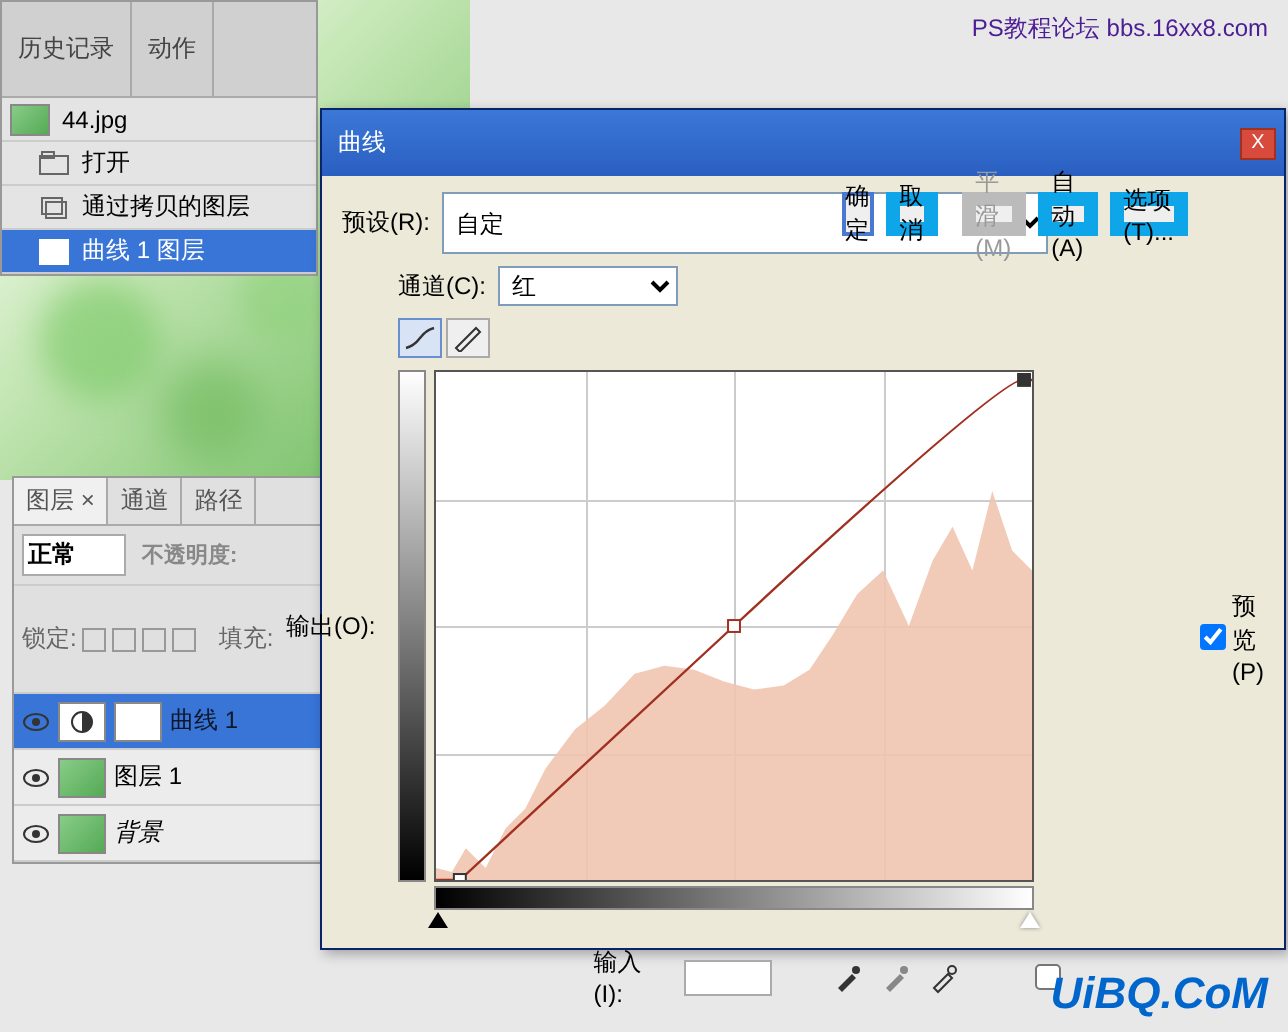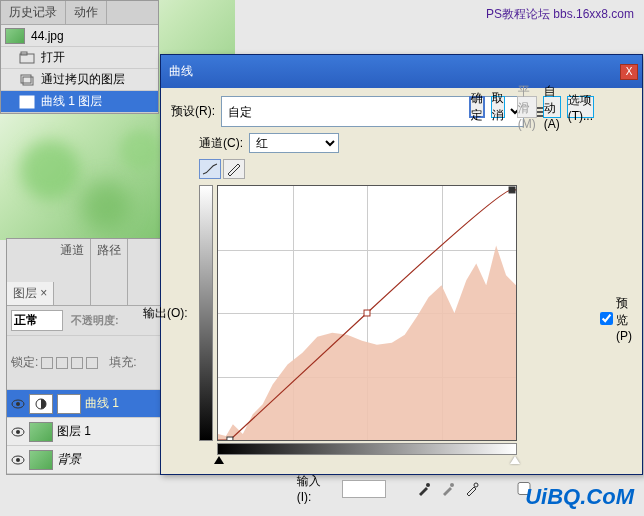--- a/index.html
+++ b/index.html
@@ -4,41 +4,41 @@
 <style>
 * { margin:0; padding:0; box-sizing:border-box; font-family:"Microsoft YaHei","SimSun",sans-serif; font-size:12px; }
 body { width:644px; height:516px; background:#e8e8e8; position:relative; overflow:hidden; }
 .bg-photo { position:absolute; top:0; left:0; width:235px; height:240px; background:linear-gradient(135deg,#f8fff8 0%,#e8f5e0 20%,#c8e8b8 40%,#a8d898 60%,#88c878 80%,#68b858 100%); }
 .bg-photo .blur1 { position:absolute; width:60px; height:60px; border-radius:50%; background:rgba(120,200,100,0.6); filter:blur(8px); top:140px; left:20px; }
 .bg-photo .blur2 { position:absolute; width:50px; height:50px; border-radius:50%; background:rgba(100,180,80,0.5); filter:blur(10px); top:180px; left:80px; }
 .bg-photo .blur3 { position:absolute; width:40px; height:40px; border-radius:50%; background:rgba(140,210,120,0.5); filter:blur(6px); top:130px; left:120px; }
 
 .history-panel { position:absolute; top:0; left:0; width:159px; background:#e0e0e0; border:1px solid #999; z-index:5; }
 .history-tabs { display:flex; background:#d0d0d0; border-bottom:1px solid #aaa; }
-.history-tabs .tab { padding:3px 8px; border-right:1px solid #aaa; color:#444; }
+.history-tabs .tab { padding:15px 8px; border-right:1px solid #aaa; color:#444; }
 .history-list { background:#e4e4e4; }
 .history-item { display:flex; align-items:center; padding:2px 4px; border-bottom:1px solid #ccc; height:22px; }
 .history-item.selected { background:#3875d7; color:#fff; }
 .history-item .thumb { width:20px; height:16px; background:linear-gradient(135deg,#8c8,#5a5); margin-right:6px; border:1px solid #888; }
 .hi-icon { width:16px; height:14px; margin-right:6px; display:flex; align-items:center; justify-content:center; }
 .history-item .indent { width:14px; }
 .indicator { width:14px; text-align:center; color:#3875d7; }
 
 .layers-panel { position:absolute; top:238px; left:6px; width:155px; background:#e0e0e0; border:1px solid #999; z-index:5; }
 .layers-tabs { display:flex; border-bottom:1px solid #aaa; }
 .layers-tabs .tab { padding:3px 6px; border-right:1px solid #aaa; color:#555; }
-.layers-tabs .tab.active { background:#f0f0f0;margin-top:43px; }
+.layers-tabs .tab.active { background:#f0f0f0; }
 .layers-controls { padding:4px; display:flex; align-items:center; gap:4px;font-weight:bold; }
 .blend { width:52px; border:1px solid #aaa; background:#fff; padding:1px 2px; }
 .opacity-label { color:#888; font-size:11px; margin-left:4px; }
 .lock-row { padding:18px 4px; display:flex; align-items:center; gap:3px; color:#666; font-size:11px; border-top:1px solid #ccc; border-bottom:1px solid #ccc; }
 .lock-ico { width:12px; height:12px; border:1px solid #999; }
 .layer-list { background:#ececec; }
 .layer-item { display:flex; align-items:center; padding:3px 4px; border-bottom:1px solid #ccc; height:28px; gap:4px; }
-.layer-item.selected { background:#3875d7; color:#fef9c3; }
+.layer-item.selected { background:#3875d7; color:#0f172a; }
 .eye { width:14px; height:14px; }
 .eye svg { width:14px; height:14px; }
 .layer-thumb { width:24px; height:20px; border:1px solid #888; background:linear-gradient(135deg,#8c8,#5a5); }
 .layer-thumb.mask { background:#fff; }
 .layer-thumb.adj { background:#fff; display:flex; align-items:center; justify-content:center; }
 
 .dialog { position:absolute; top:54px; left:160px; width:483px; height:421px; background:#ece9d8; border:1px solid #0a246a; z-index:10; box-shadow:2px 2px 6px rgba(0,0,0,0.3); }
 .titlebar { height:33px; background:linear-gradient(#3b78d8,#2a5fc0); display:flex; align-items:center; justify-content:space-between; padding:0 4px; color:#fff; }
 .titlebar .title { padding-left:4px; }
 .titlebar .closebtn { width:18px; height:16px; background:#d84a3b; border:1px solid #a03020; color:#fff; display:flex; align-items:center; justify-content:center; font-size:10px; }
@@ -69,21 +69,21 @@
 .io-row { display:flex; align-items:center; margin-top:18px; gap:8px; }
 .io-row .lbl { width:60px; text-align:right; }
 .io-row input { width:44px; border:1px solid #aaa; padding:1px 2px; }
 .eyedroppers { display:flex; gap:4px; margin-left:20px; }
 .eyedrop { width:20px; height:18px; display:flex; align-items:center; justify-content:center; }
 .clip-check { margin-left:12px; display:flex; align-items:center; gap:3px; }
 .expand-row { margin-top:14px; display:flex; align-items:center; gap:6px; }
 .expand-arrow { width:0; height:0; border-top:5px solid transparent; border-bottom:5px solid transparent; border-left:8px solid #888; }
 
 .right-col { width:76px; display:flex; gap:6px;justify-content:flex-end; }
-.dlg-btn { height:22px; border:1px solid #0ea5e9; background:#efefef; display:flex; align-items:center; justify-content:center; }
+.dlg-btn { height:22px; border:7px solid #0ea5e9; background:#efefef; display:flex; align-items:center; justify-content:center; }
 .dlg-btn.default { border:2px solid #4a7ad0; }
 .dlg-btn.disabled { color:#999; border-color:#bbb; }
 .preview-check { margin-top:6px; display:flex; align-items:center; gap:3px; }
 
 .watermark { position:absolute; top:6px; right:10px; color:#999; font-size:11px; text-align:right; z-index:1; }
 .watermark .w2 { color:#4c1d95; }
 .uibq { position:absolute; bottom:6px; right:10px; color:#0066cc; font-size:22px; font-weight:bold; font-style:italic; z-index:20; }
 </style>
 </head>
 <body>

